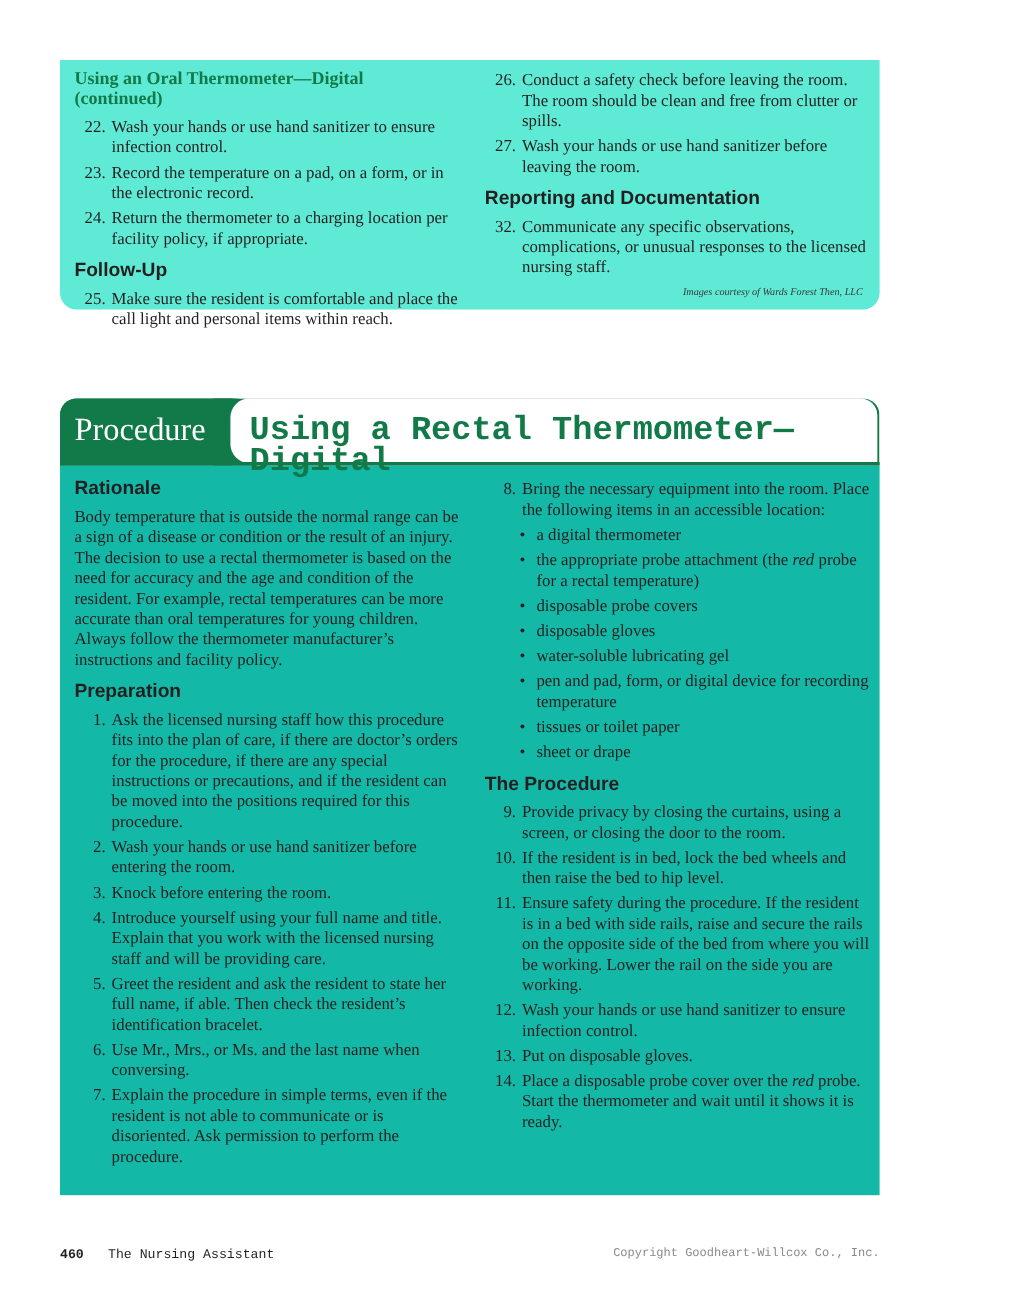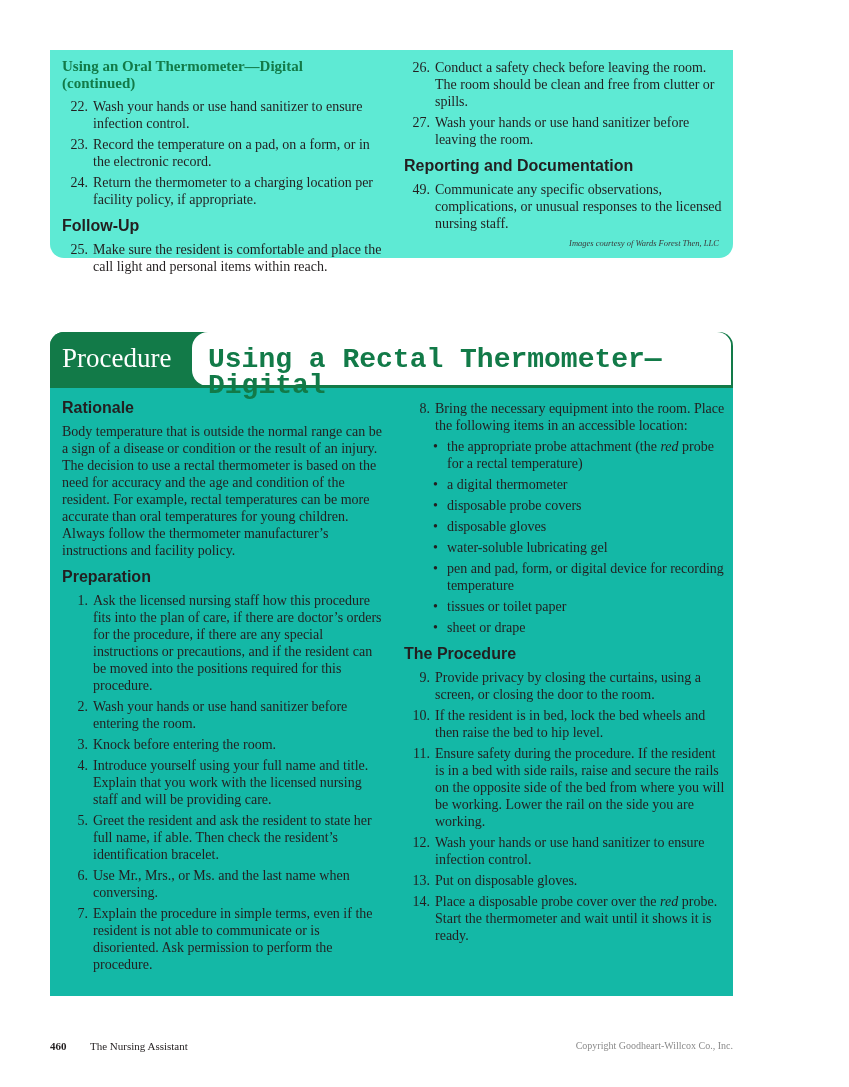--- a/index.html
+++ b/index.html
@@ -1,20 +1,20 @@
 <!DOCTYPE html>
 <html><head>
 <meta charset="utf-8">
 <style>
   html, body { margin: 0; padding: 0; background: #ffffff; }
   body { width: 849px; height: 1087px; position: relative; overflow: hidden;
          font-family: "Liberation Serif", "DejaVu Serif", serif; color: #231f20; }
 
   .serif { font-family: "Liberation Serif", "DejaVu Serif", serif; }
-  .sans { font-family: Liberation Serif, serif; }
+  .sans { font-family: Liberation Mono, monospace; }
 
   
   .top-box { position: absolute; left: 50px; top: 50px; width: 683px; height: 208px;
              background: #5eead4; border-radius: 0 0 14px 14px; }
   .col { position: absolute; }
   .top-left { left: 12px; top: 8px; width: 320px; }
   .top-right { left: 354px; top: 9px; width: 322px; }
 
   .cont-title { color: #127a48; font-weight: bold; font-size: 15px; line-height: 17px; margin: 0; }
   .cont-sub { color: #127a48; font-weight: bold; font-size: 15px; line-height: 17px; margin: 0 0 6px 0; }
@@ -99,21 +99,21 @@
           <span class="txt">Conduct a safety check before leaving the room. The room should be clean and free from clutter or spills.</span>
         </li>
       <li class="step">
           <span class="num">27.</span>
           <span class="txt">Wash your hands or use hand sanitizer before leaving the room.</span>
         </li>
     </ul>
     <h3 class="h-sans">Reporting and Documentation</h3>
     <ul class="steps">
       <li class="step">
-          <span class="num">49.</span>
+          <span class="num">32.</span>
           <span class="txt">Communicate any specific observations, complications, or unusual responses to the licensed nursing staff.</span>
         </li>
     </ul>
   </div>
   <div class="credit">Images courtesy of Wards Forest Then, LLC</div>
 </div>
 
 <div class="proc-header">
   <div class="proc-outline"></div>
   <div class="proc-tab"></div>
@@ -162,22 +162,22 @@
   </div>
 
   <div class="col main-right">
     <ul class="steps">
       <li class="step">
         <span class="num">8.</span>
         <span class="txt">Bring the necessary equipment into the room. Place the following items in an accessible location:</span>
       </li>
     </ul>
     <ul class="bullets">
+      <li class="bullet">a digital thermometer</li>
       <li class="bullet"><span>the appropriate probe attachment (the </span><span class="em">red</span><span> probe for a rectal temperature)</span></li>
-      <li class="bullet">a digital thermometer</li>
       <li class="bullet">disposable probe covers</li>
       <li class="bullet">disposable gloves</li>
       <li class="bullet">water-soluble lubricating gel</li>
       <li class="bullet">pen and pad, form, or digital device for recording temperature</li>
       <li class="bullet">tissues or toilet paper</li>
       <li class="bullet">sheet or drape</li>
     </ul>
     <h3 class="h-sans">The Procedure</h3>
     <ul class="steps">
       <li class="step">

